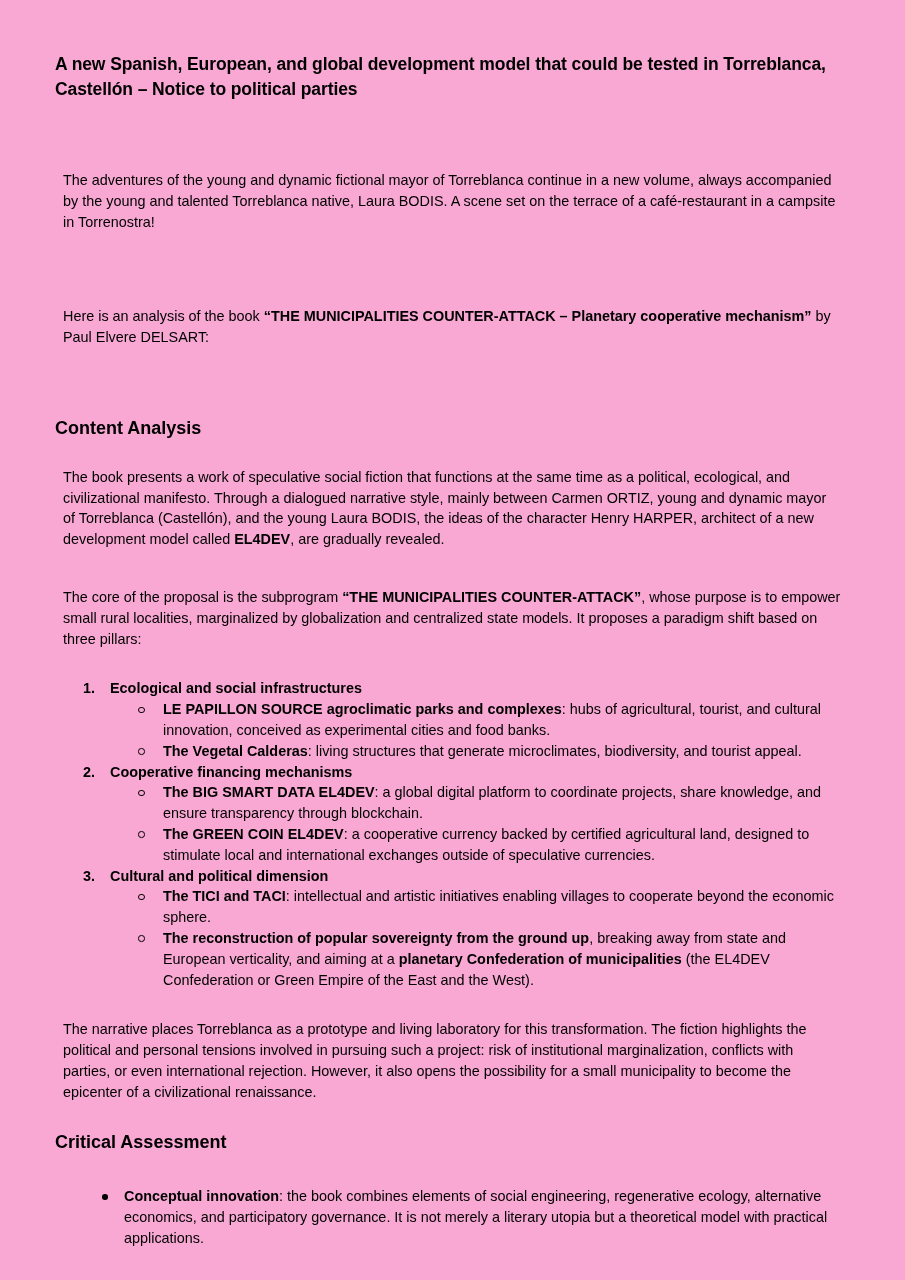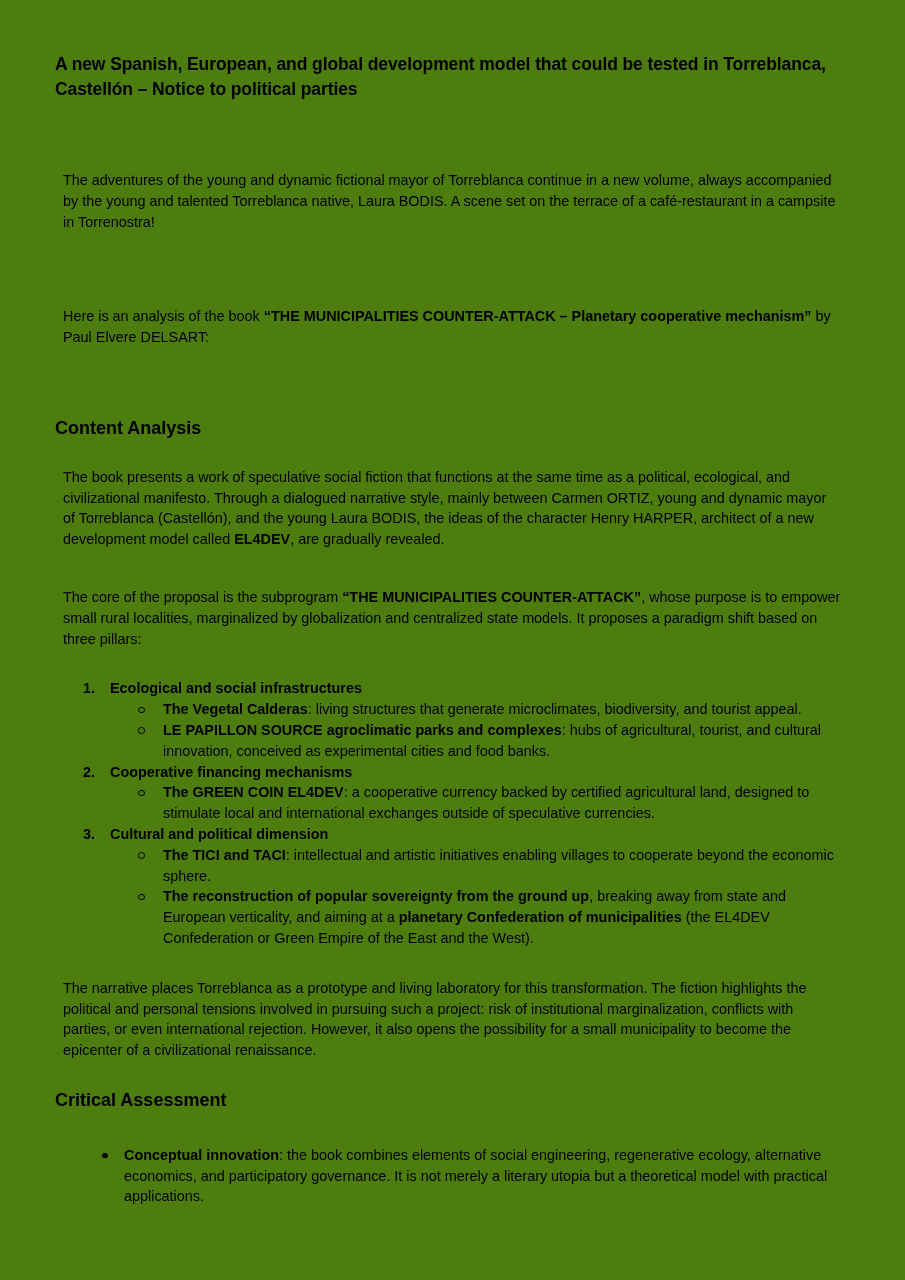--- a/index.html
+++ b/index.html
@@ -12,21 +12,21 @@
     width: 905px;
     height: 1280px;
     font-family: "Liberation Sans", sans-serif;
     color: #000000;
     -webkit-font-smoothing: antialiased;
   }
   .page {
     position: relative;
     width: 905px;
     height: 1280px;
-    background: #4d7c0f;
+    background: #f9a8d4;
     box-sizing: border-box;
     padding: 52px 55px 0 55px;
     overflow: hidden;
   }
   .doc-title {
     font-size: 17.5px;
     font-weight: bold;
     line-height: 25px;
     letter-spacing: -0.1px;
     margin: 0;
@@ -155,35 +155,39 @@
   <div class="gap-sm"></div>
 
   <ol class="pillars">
 
     <li class="pillar">
       <span class="pillar-number">1.</span>
       <span class="pillar-title">Ecological and social infrastructures</span>
       <ul class="subs">
         <li class="sub">
           <span class="sub-marker"></span>
+          <b>LE PAPILLON SOURCE agroclimatic parks and complexes</b><span>: hubs of agricultural, tourist, and cultural innovation, conceived as experimental cities and food banks.</span>
+        </li>
+        <li class="sub">
+          <span class="sub-marker"></span>
           <b>The Vegetal Calderas</b><span>: living structures that generate microclimates, biodiversity, and tourist appeal.</span>
-        </li>
-        <li class="sub">
-          <span class="sub-marker"></span>
-          <b>LE PAPILLON SOURCE agroclimatic parks and complexes</b><span>: hubs of agricultural, tourist, and cultural innovation, conceived as experimental cities and food banks.</span>
         </li>
       </ul>
     </li>
 
     <li class="pillar">
       <span class="pillar-number">2.</span>
       <span class="pillar-title">Cooperative financing mechanisms</span>
       <ul class="subs">
         <li class="sub">
           <span class="sub-marker"></span>
+          <b>The BIG SMART DATA EL4DEV</b><span>: a global digital platform to coordinate projects, share knowledge, and ensure transparency through blockchain.</span>
+        </li>
+        <li class="sub">
+          <span class="sub-marker"></span>
           <b>The GREEN COIN EL4DEV</b><span>: a cooperative currency backed by certified agricultural land, designed to stimulate local and international exchanges outside of speculative currencies.</span>
         </li>
       </ul>
     </li>
 
     <li class="pillar">
       <span class="pillar-number">3.</span>
       <span class="pillar-title">Cultural and political dimension</span>
       <ul class="subs">
         <li class="sub">

